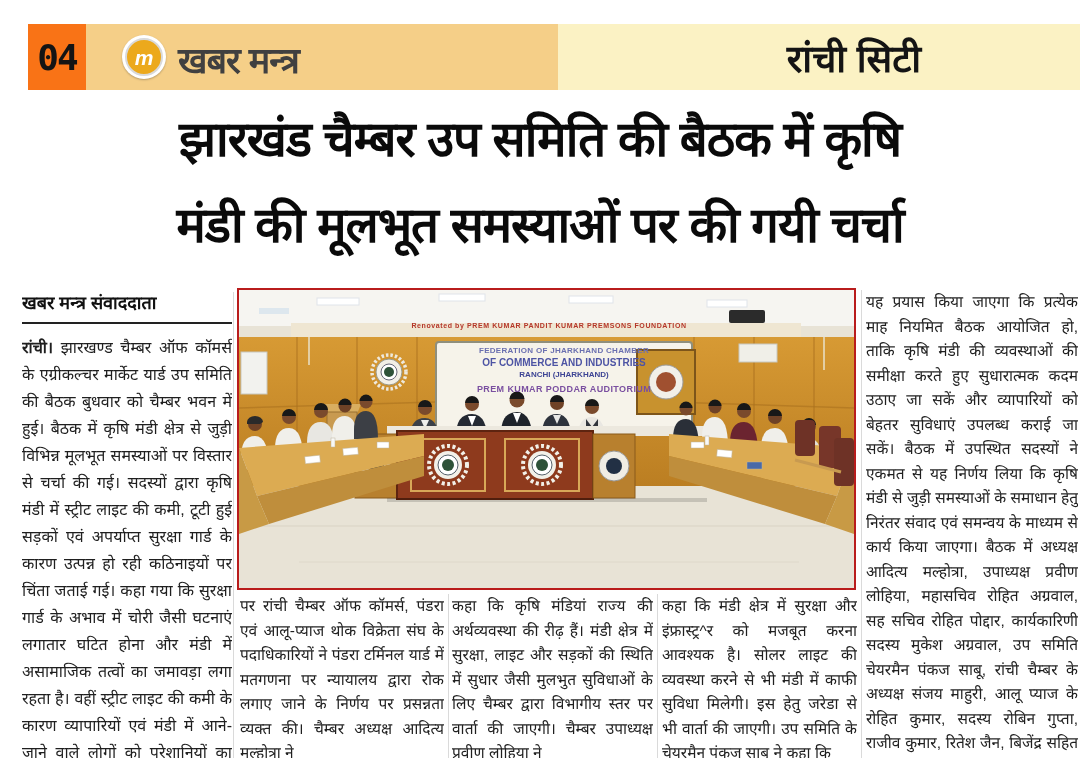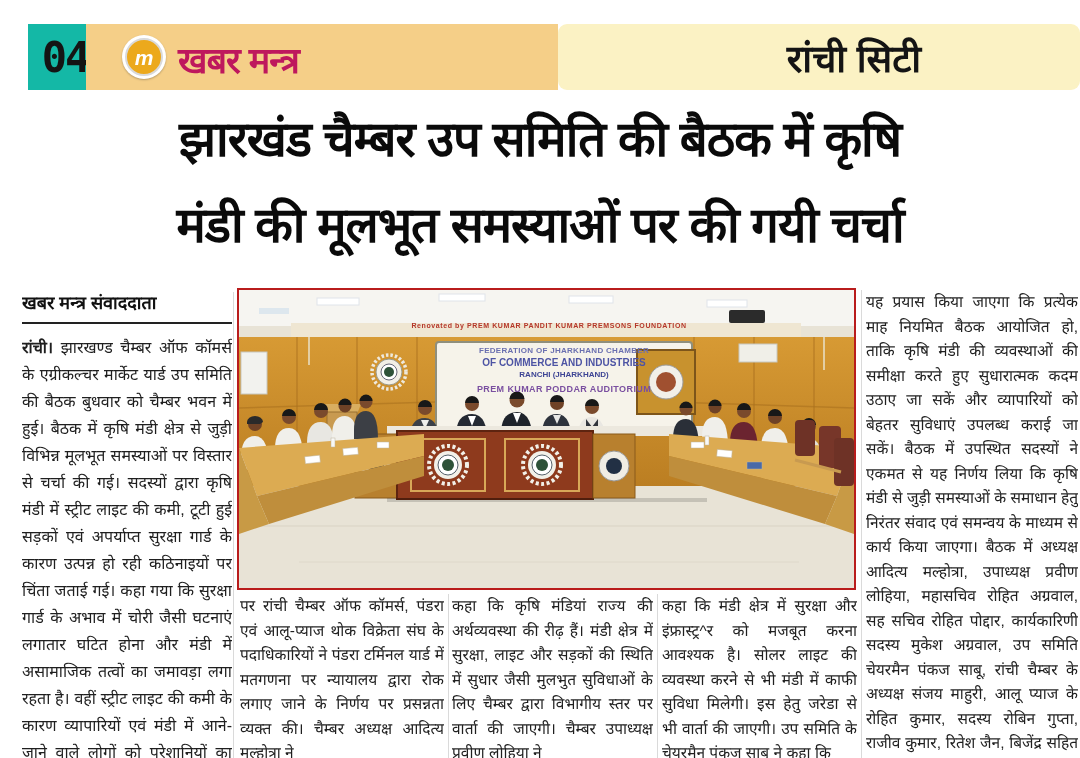--- a/index.html
+++ b/index.html
@@ -5,52 +5,51 @@
   html,body{margin:0;padding:0;}
   body{
     width:1080px;height:758px;position:relative;overflow:hidden;
     background:#ffffff;font-family:"Liberation Sans", sans-serif;
     -webkit-font-smoothing:antialiased;
   }
   .abs{position:absolute;}
 
   
   .pagenum{
-    left:28px;top:24px;width:58px;height:66px;background:#14b8a6;
+    left:28px;top:24px;width:58px;height:66px;background:#f97316;
     display:flex;align-items:center;justify-content:center;
-    font-family:"DejaVu Sans Mono", monospace;font-weight:bold;font-size:42px;color:#141414;
+    font-family:"DejaVu Sans Mono", monospace;font-weight:bold;font-size:36px;color:#141414;
     letter-spacing:-2px;
-    padding-left:8px;
   }
   .brandbar{
     left:86px;top:24px;width:472px;height:66px;background:#f5cf88;
   }
   .logo{
     position:absolute;left:36px;top:11px;width:44px;height:44px;border-radius:50%;
     background:#ffffff;box-shadow:0 1px 2px rgba(0,0,0,.25);
     display:flex;align-items:center;justify-content:center;
   }
   .logo-inner{
     width:34px;height:34px;border-radius:50%;background:#eca91c;border:2px solid #d9d9d9;
     display:flex;align-items:center;justify-content:center;
     color:#ffffff;font-weight:bold;font-size:21px;font-style:italic;line-height:1;
   }
   .brandname{
-    position:absolute;left:92px;top:11px;font-size:36px;font-weight:800;color:#be185d;
+    position:absolute;left:92px;top:11px;font-size:36px;font-weight:800;color:#404040;
     letter-spacing:-1px;white-space:nowrap;
   }
   .datebox{
     position:absolute;left:284px;top:5px;width:180px;text-align:center;color:#151515;
   }
   .datebox .city{font-size:21px;font-weight:bold;line-height:26px;}
   .dotrule{border-top:2px dotted #4a4a4a;height:0;margin:1px 0 1px 0;}
   .datebox .date{font-size:25px;font-weight:bold;line-height:28px;letter-spacing:0.5px;}
   .sectionbar{
     left:558px;top:24px;width:522px;height:66px;background:#fbf2c4;
-    display:flex;align-items:center;justify-content:center;border-radius:9px;
+    display:flex;align-items:center;justify-content:center;
   }
   .sectionbar span{font-size:38px;font-weight:800;color:#141414;padding-left:70px;}
 
   
   .headline{
     left:0;top:96px;width:1080px;text-align:center;color:#0a0a0a;
     font-weight:800;font-size:49px;line-height:86px;letter-spacing:-1px;
   }
 
   

